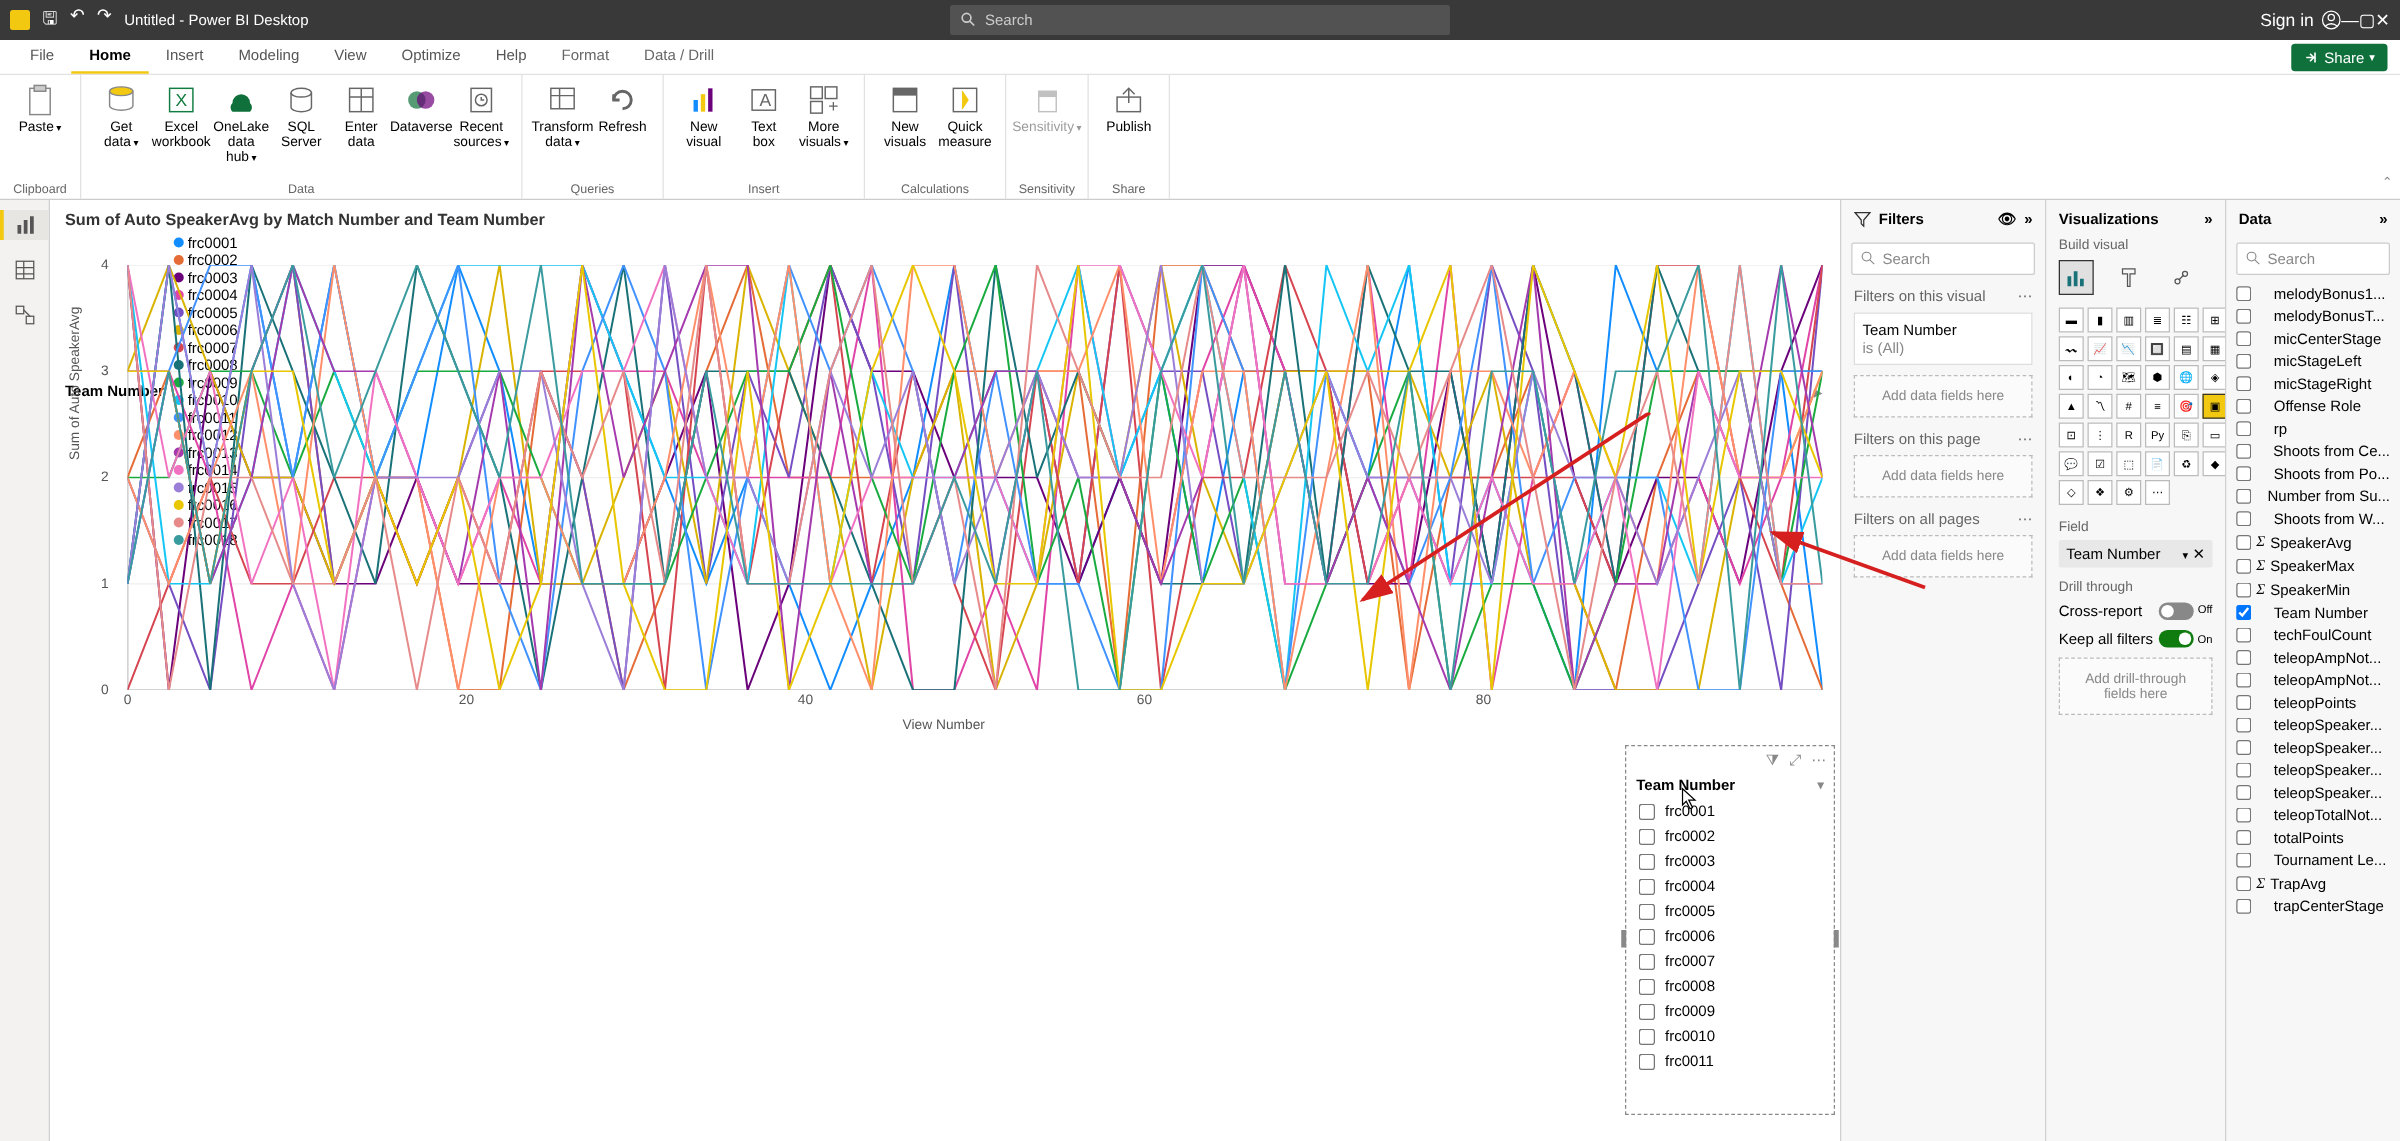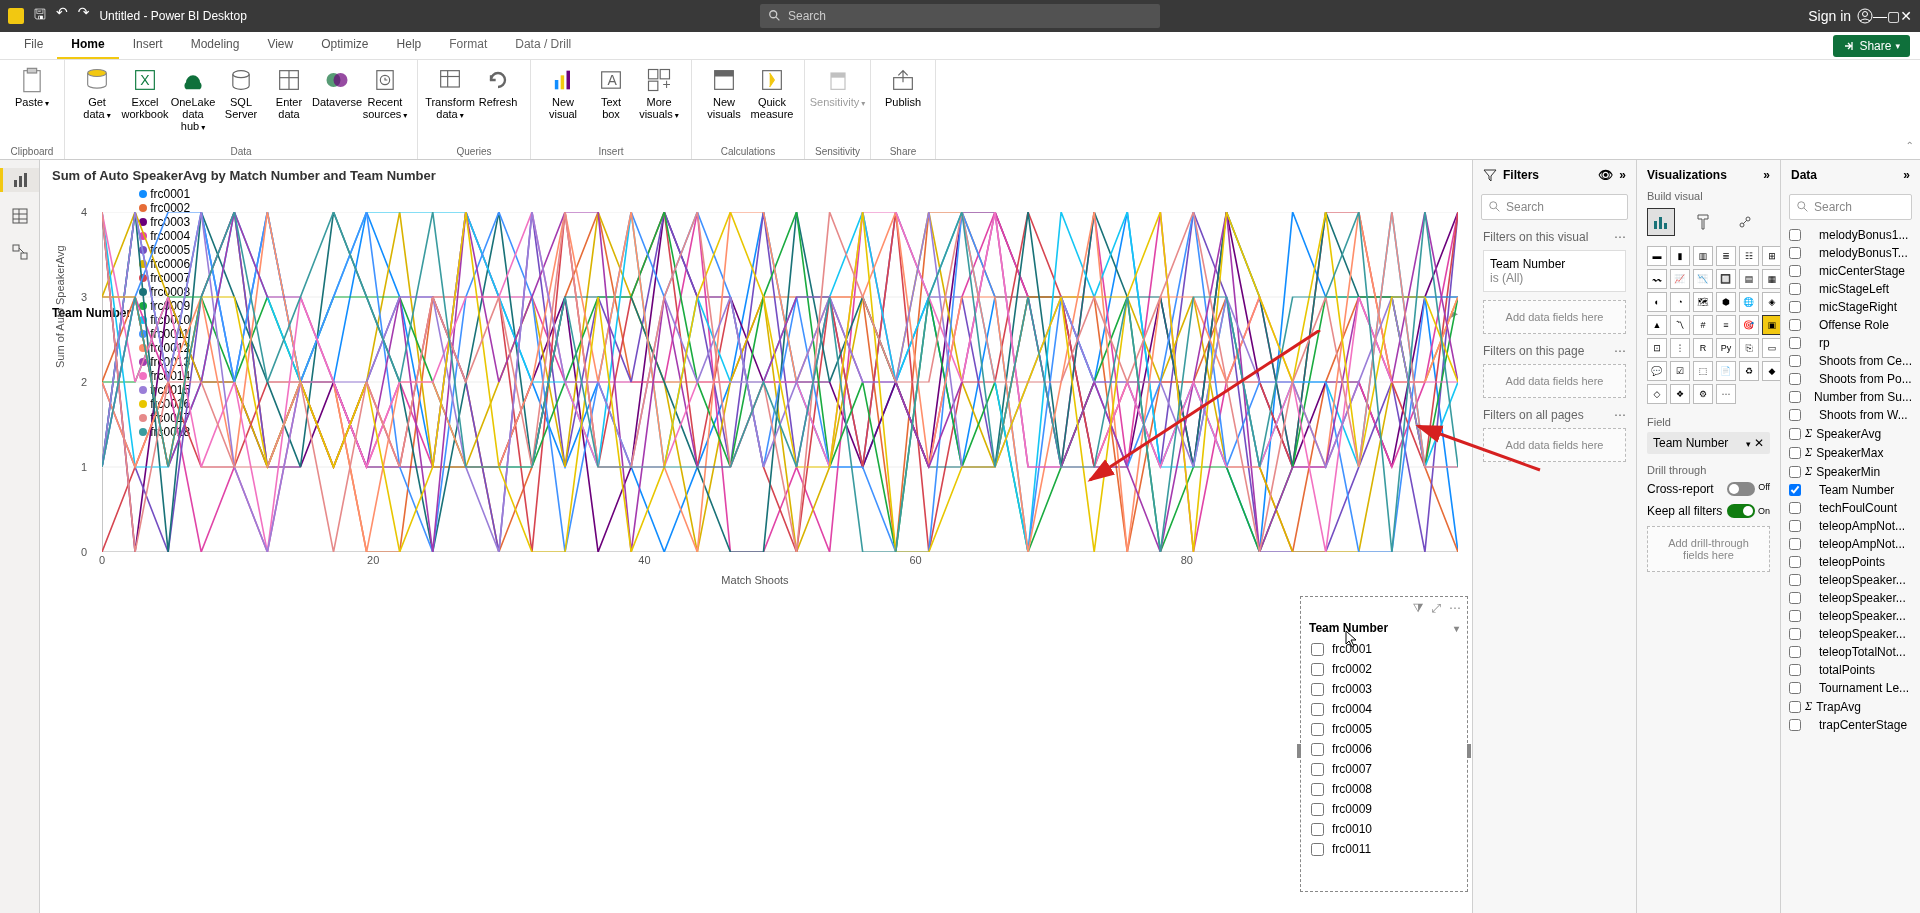--- a/index.html
+++ b/index.html
@@ -453,21 +453,21 @@
             <polyline points="0,255 24.390243902439025,85 48.78048780487805,255 73.17073170731707,85 97.5609756097561,0 121.95121951219512,170 146.34146341463415,85 170.7317073170732,0 195.1219512195122,85 219.5121951219512,170 243.90243902439025,0 268.2926829268293,255 292.6829268292683,255 317.0731707317073,255 341.4634146341464,85 365.8536585365854,255 390.2439024390244,255 414.6341463414634,255 439.0243902439024,255 463.4146341463415,255 487.8048780487805,170 512.1951219512196,255 536.5853658536586,85 560.9756097560976,340 585.3658536585366,340 609.7560975609756,85 634.1463414634146,0 658.5365853658537,255 682.9268292682927,85 707.3170731707316,255 731.7073170731708,255 756.0975609756098,85 780.4878048780488,340 804.8780487804878,85 829.2682926829268,85 853.6585365853658,255 878.0487804878048,85 902.439024390244,85 926.829268292683,0 951.2195121951219,340 975.609756097561,0 1000,255" fill="none" stroke="#3a9b9f" stroke-width="1.2"></polyline>
           </svg>
       </div>
       <div class="x-ticks" id="xticks">
           <span style="left: 0%;">0</span>
           <span style="left: 20%;">20</span>
           <span style="left: 40%;">40</span>
           <span style="left: 60%;">60</span>
           <span style="left: 80%;">80</span>
         </div>
-      <div class="x-label">Match Shoots</div>
+      <div class="x-label">View Number</div>
     </div>
 
     <div class="slicer">
       <div class="slicer-handle" style="left:-4px;top:50%"></div>
       <div class="slicer-handle" style="right:-4px;top:50%"></div>
       <div class="slicer-head">
         <span>⧩</span>
         <span>⤢</span>
         <span>⋯</span>
       </div>

